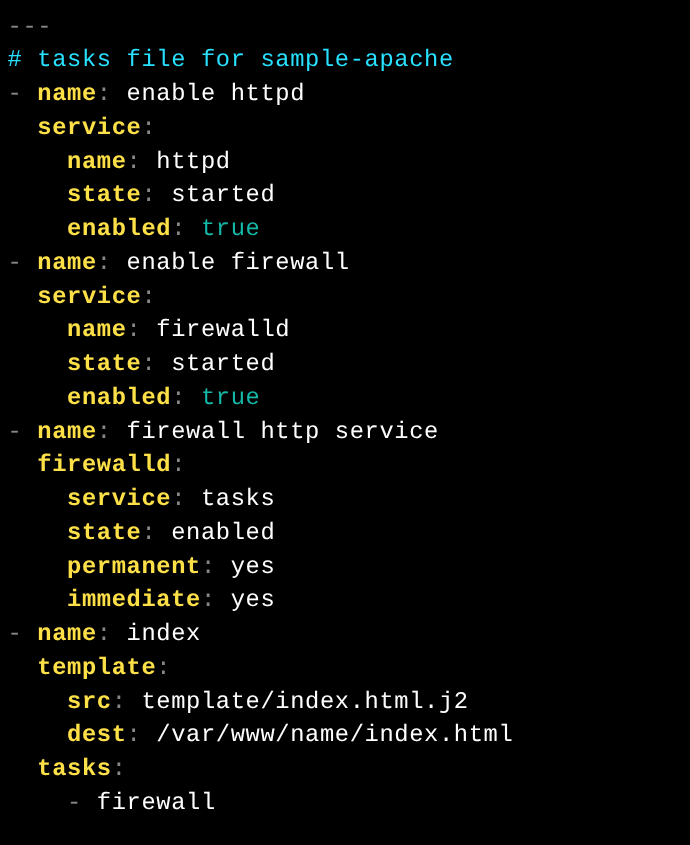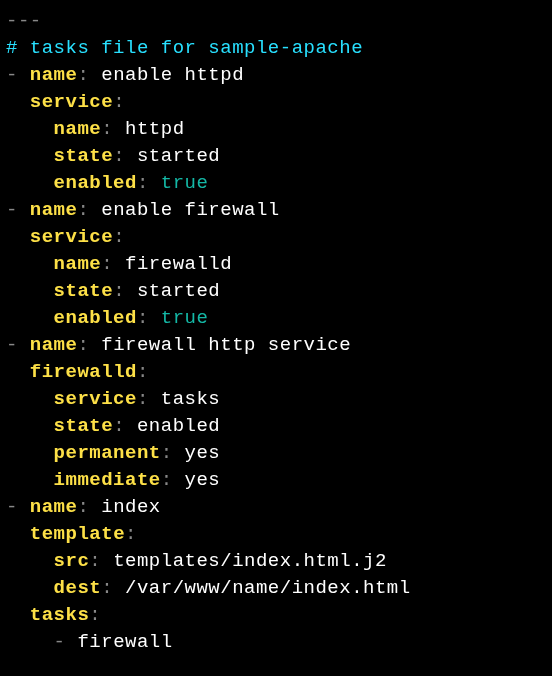--- a/index.html
+++ b/index.html
@@ -42,16 +42,16 @@
     <span class="cb">state</span><span class="p">:</span> <span class="w">started</span>
     <span class="cb">enabled</span><span class="p">:</span> <span class="v">true</span>
 <span class="p">- </span><span class="cb">name</span><span class="p">:</span> <span class="w">firewall http service</span>
   <span class="cb">firewalld</span><span class="p">:</span>
     <span class="cb">service</span><span class="p">:</span> <span class="w">tasks</span>
     <span class="cb">state</span><span class="p">:</span> <span class="w">enabled</span>
     <span class="cb">permanent</span><span class="p">:</span> <span class="w">yes</span>
     <span class="cb">immediate</span><span class="p">:</span> <span class="w">yes</span>
 <span class="p">- </span><span class="cb">name</span><span class="p">:</span> <span class="w">index</span>
   <span class="cb">template</span><span class="p">:</span>
-    <span class="cb">src</span><span class="p">:</span> <span class="w">templates/index.html.j2</span>
+    <span class="cb">src</span><span class="p">:</span> <span class="w">template/index.html.j2</span>
     <span class="cb">dest</span><span class="p">:</span> <span class="w">/var/www/name/index.html</span>
   <span class="cb">tasks</span><span class="p">:</span>
     <span class="p">- </span><span class="w">firewall</span></pre>
 
 </body></html>

